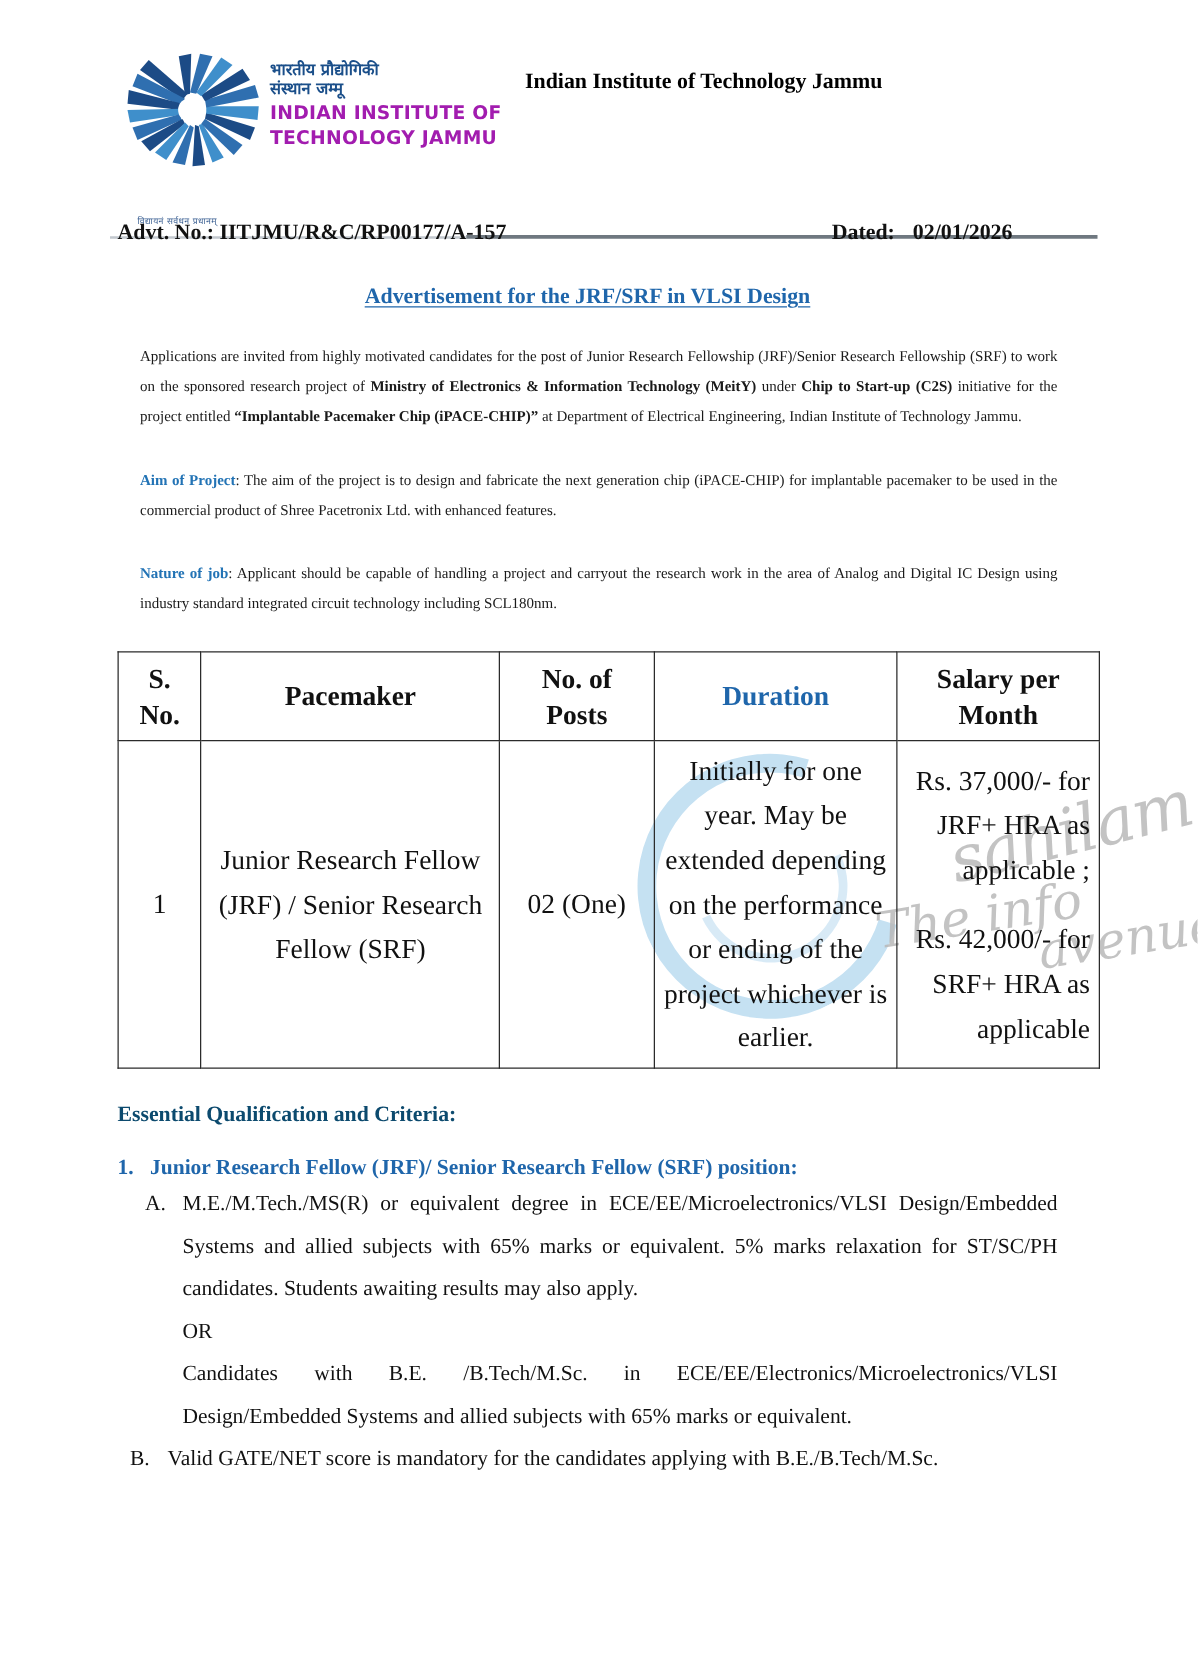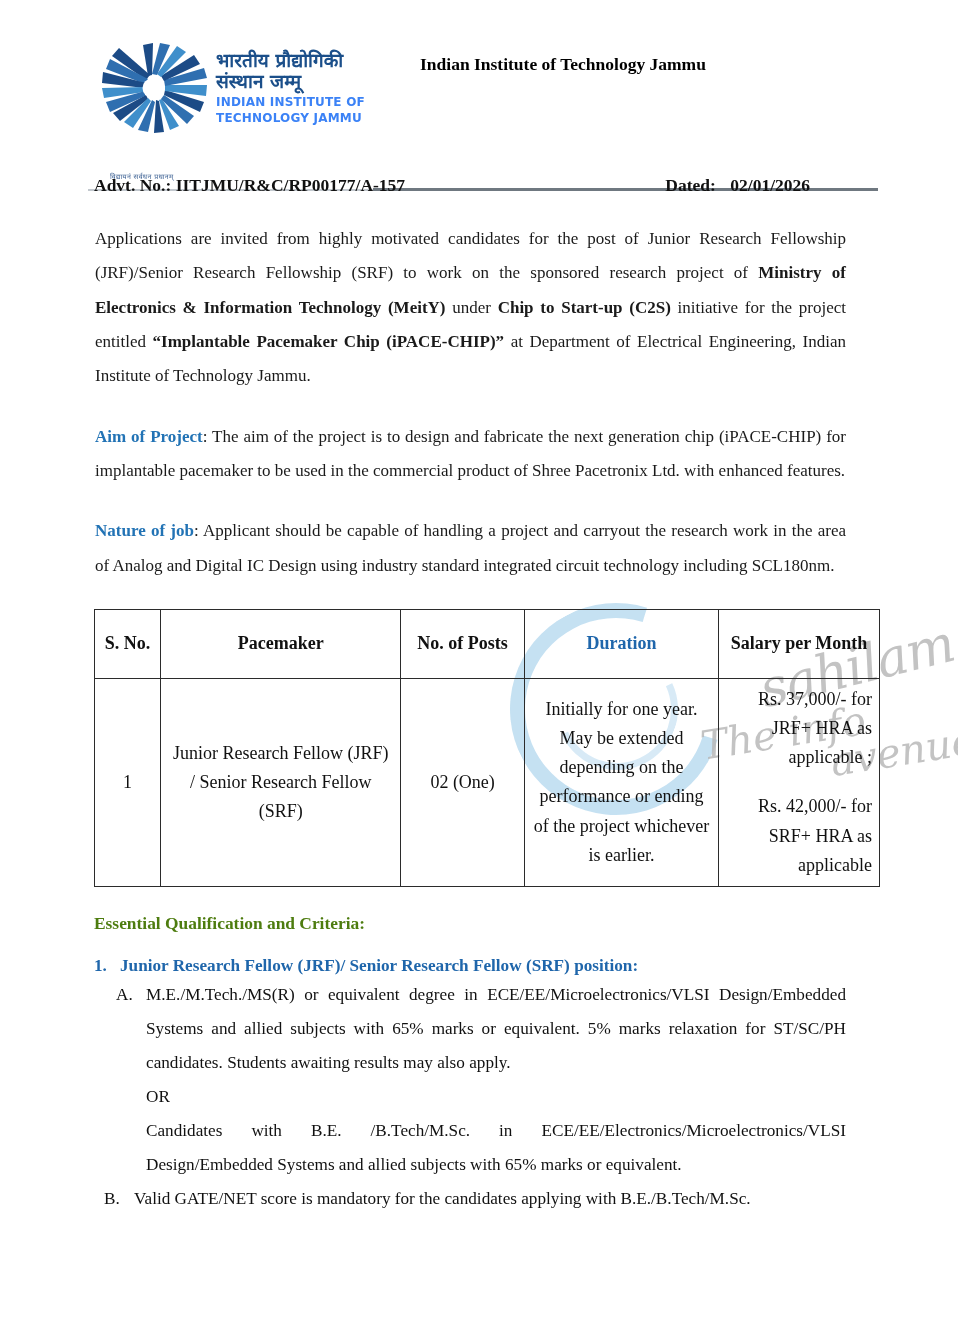--- a/index.html
+++ b/index.html
@@ -105,29 +105,29 @@
   }
   .emblem svg { display: block; }
   .logo-text {
     margin-left: 8px;
     padding-top: 12px;
     line-height: 1.12;
   }
   .logo-hindi {
     font-family: "DejaVu Sans", sans-serif;
     font-weight: 700;
-    font-size: 19px;
+    font-size: 13px;
     color: #1b4f8a;
     white-space: nowrap;
   }
   .logo-eng {
     font-family: "DejaVu Sans", sans-serif;
     font-weight: 700;
-    font-size: 12px;
-    color: #3b82f6;
+    font-size: 15px;
+    color: #a21caf;
     letter-spacing: .2px;
     margin-top: 3px;
     white-space: nowrap;
   }
   .logo-motto {
     position: absolute;
     left: 110px;
     top: 134px;
     font-family: "DejaVu Sans", sans-serif;
     font-size: 7px;
@@ -189,37 +189,37 @@
     font-size: 17.5px;
     color: #1f66ab;
   }
   .doc-title span {
     text-decoration: underline;
     text-underline-offset: 3px;
   }
 
   p.para {
     text-align: justify;
-    font-size: 17px;
+    font-size: 12px;
     line-height: 2.02;
-    margin: 26px 0 0 1px;
+    margin: 26px 0 0 18px;
     color: #1a1a1a;
   }
   .b { font-weight: 700; }
   .hl {
     color: #2273b5;
     font-weight: 700;
   }
 
   
   table.jobs {
     margin-top: 26px;
     border-collapse: collapse;
     width: 786px;
-    font-size: 18px;
+    font-size: 22px;
     background: transparent;
   }
   table.jobs th, table.jobs td {
     border: 1.6px solid #2b2b2b;
     padding: 6px 7px;
     vertical-align: middle;
   }
   table.jobs thead th {
     text-align: center;
     font-weight: 700;
@@ -233,21 +233,21 @@
   th.c-sal { width: 160px; }
   td.t-sno { text-align: center; }
   td.t-pos { text-align: center; line-height: 1.62; }
   td.t-posts { text-align: center; }
   td.t-dur { text-align: center; line-height: 1.62; }
   td.t-sal { text-align: right; line-height: 1.62; padding-left: 9px; }
   td.t-sal .gap { display: block; height: 20px; }
 
   
   h2.sec {
-    color: #4d7c0f;
+    color: #0c4a6e;
     font-weight: 700;
     font-size: 17.4px;
     margin: 26px 0 0 0;
   }
   .qual-list {
     margin: 22px 0 0 0;
   }
   .q-num {
     display: flex;
     color: #1f66ab;
@@ -346,20 +346,23 @@
       <div class="advt-no">
         <span>Advt. No.:</span>
         <span>IITJMU/R&amp;C/RP00177/A-157</span>
       </div>
       <div class="advt-date">
         <span class="dlabel">Dated:</span>
         <span>02/01/2026</span>
       </div>
     </div>
 
+    <div class="doc-title">
+      <span>Advertisement for the JRF/SRF in VLSI Design</span>
+    </div>
 
     <p class="para"><span>Applications are invited from highly motivated candidates for the post of Junior Research Fellowship (JRF)/Senior Research Fellowship (SRF) to work on the sponsored research project of </span><span class="b">Ministry of Electronics &amp; Information Technology (MeitY)</span><span> under </span><span class="b">Chip to Start-up (C2S)</span><span> initiative for the project entitled </span><span class="b">“Implantable Pacemaker Chip (iPACE-CHIP)”</span><span> at Department of Electrical Engineering, Indian Institute of Technology Jammu.</span></p>
 
     <p class="para"><span class="hl">Aim of Project</span><span>: The aim of the project is to design and fabricate the next generation chip (iPACE-CHIP) for implantable pacemaker to be used in the commercial product of Shree Pacetronix Ltd. with enhanced features.</span></p>
 
     <p class="para"><span class="hl">Nature of job</span><span>: Applicant should be capable of handling a project and carryout the research work in the area of Analog and Digital IC Design using industry standard integrated circuit technology including SCL180nm.</span></p>
 
     <table class="jobs">
       <thead>
         <tr>

